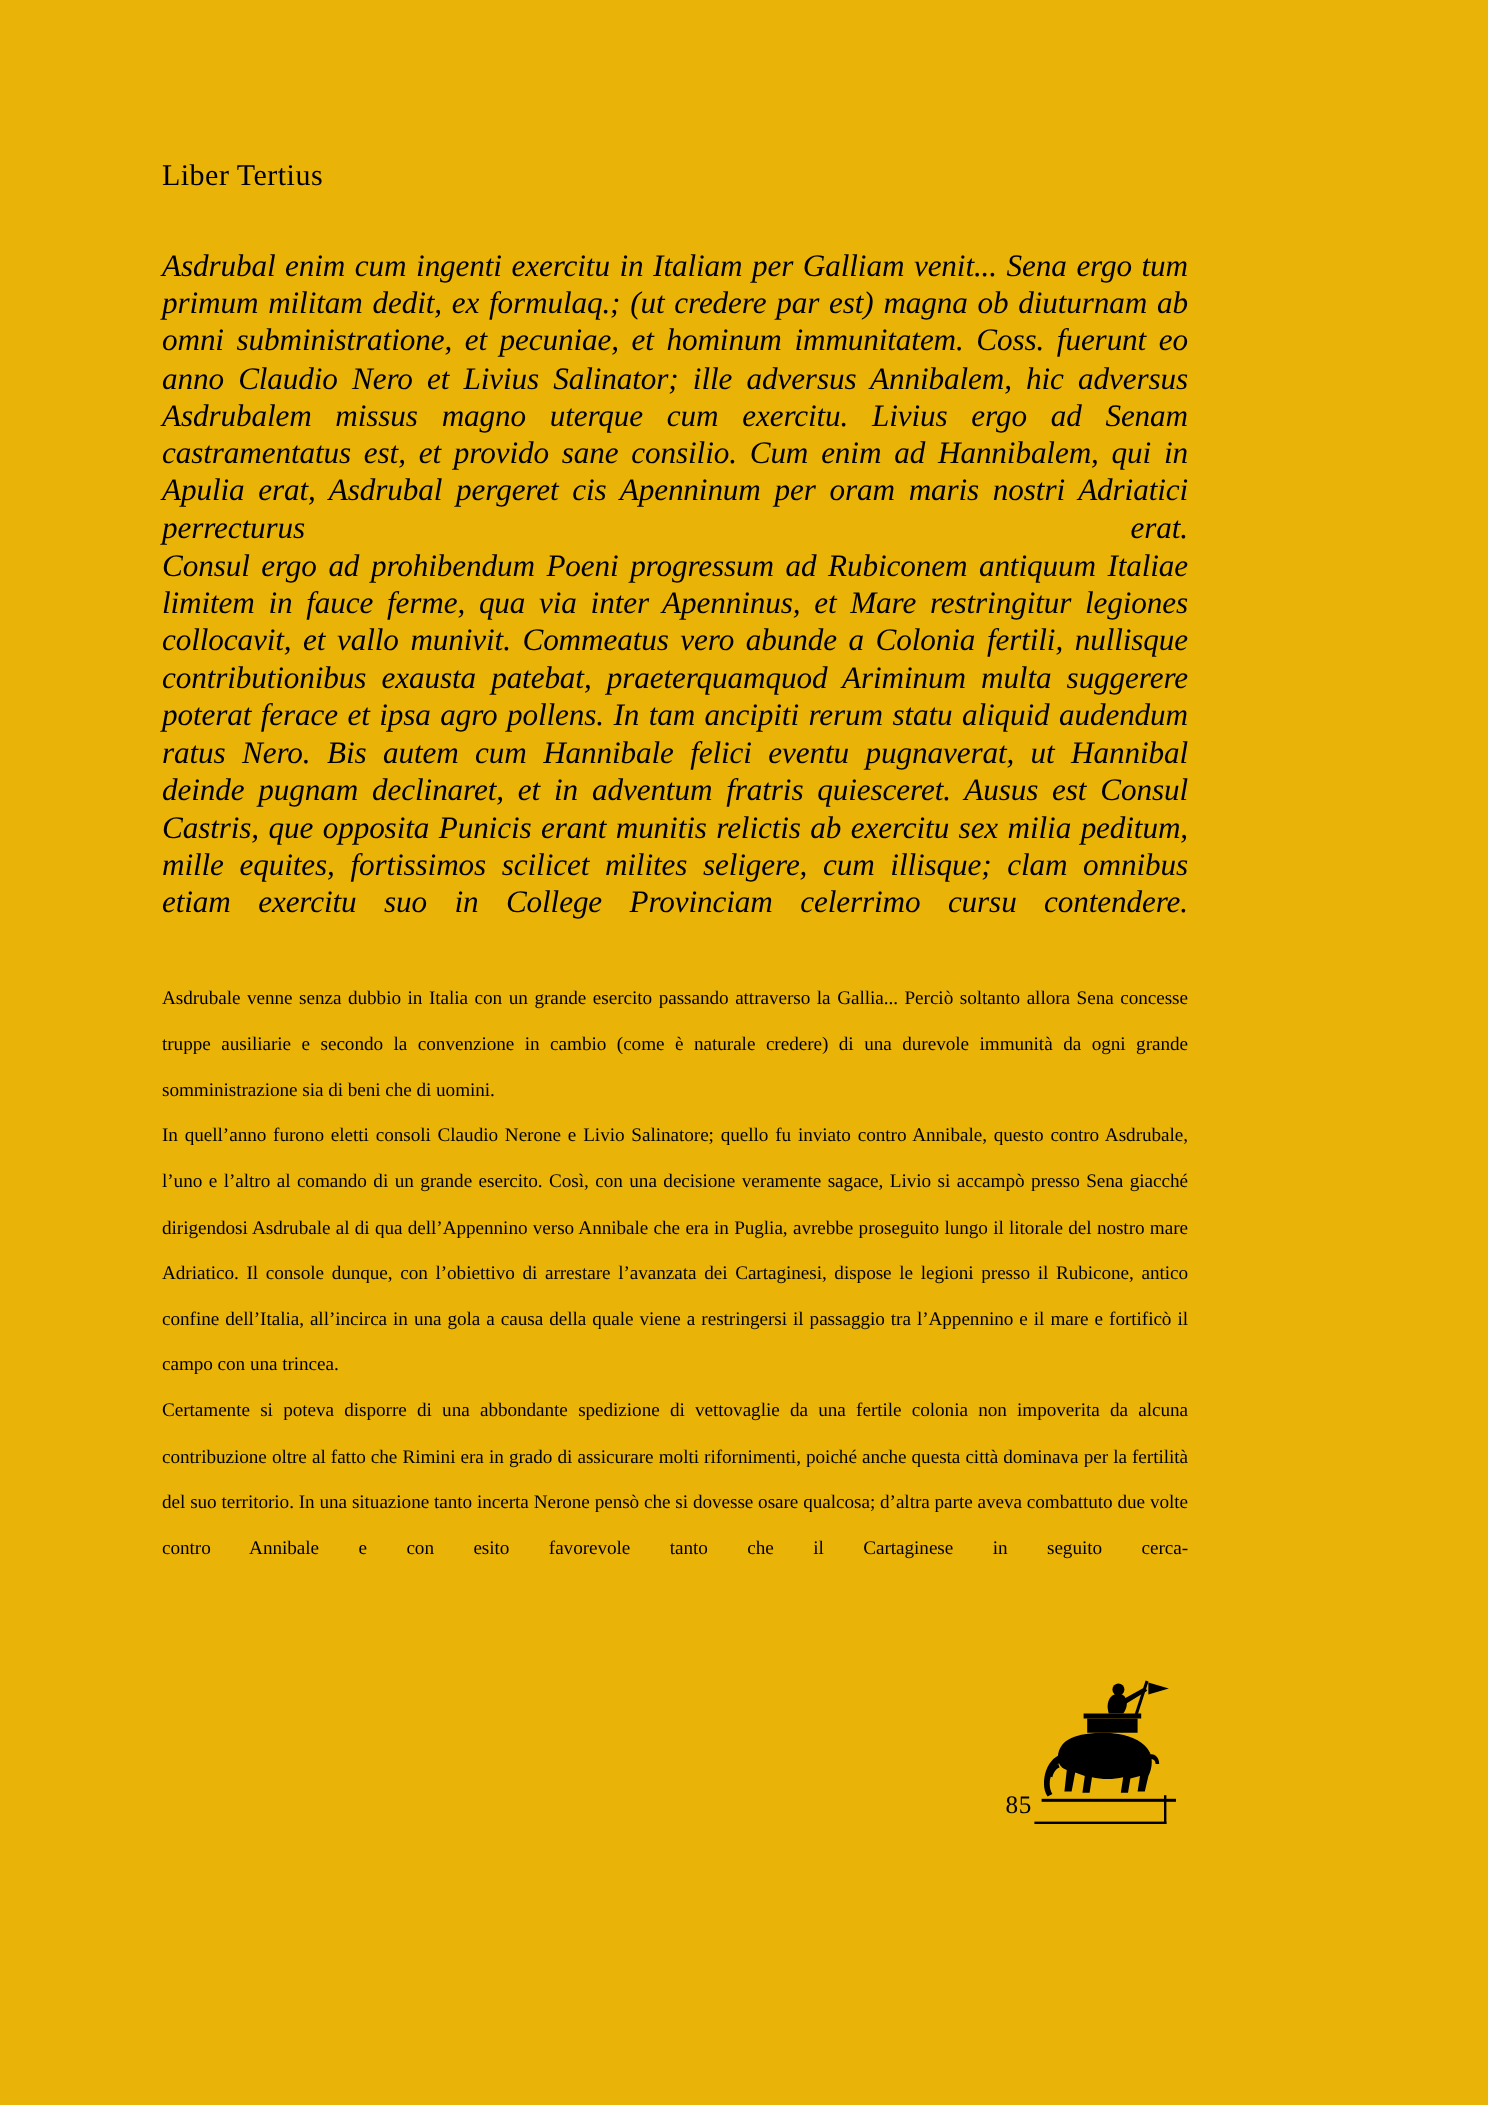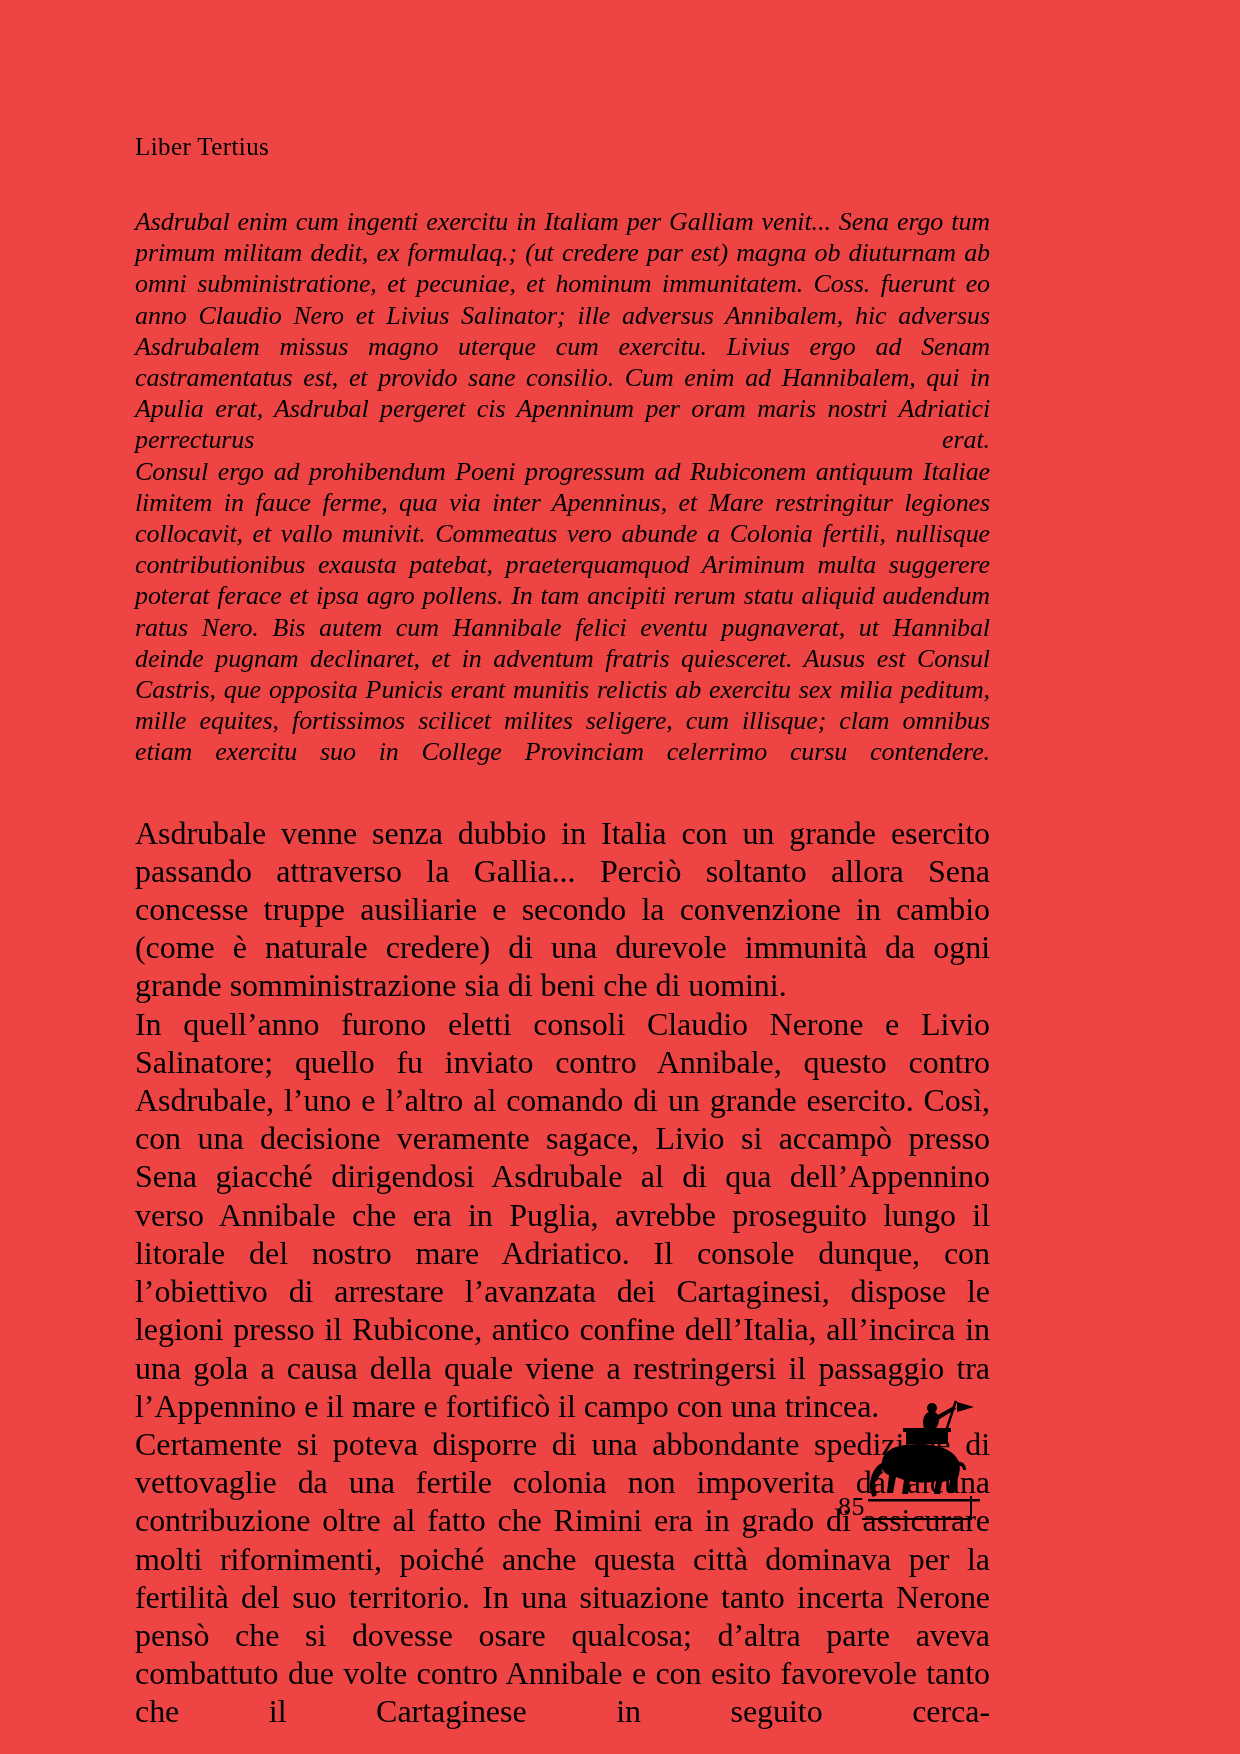--- a/index.html
+++ b/index.html
@@ -7,21 +7,21 @@
     width:1240px;height:1754px;
     font-family:"Liberation Serif","DejaVu Serif",serif;
     color:#000;
     position:relative;
     overflow:hidden;
   }
   .page{
     position:absolute;
     left:0;top:0;
     width:1240px;height:1754px;
-    background:#ef4444;
+    background:#eab308;
   }
   .content{
     position:absolute;
     left:135px;
     top:132px;
     width:855px;
   }
   .chapter-title{
     font-size:25px;
     line-height:30px;
@@ -38,38 +38,38 @@
     letter-spacing:-0.1px;
     margin:0;
   }
   .latin-block p{
     margin:0;
     text-align:justify;
   }
   .latin-block p:last-child{ text-align:justify; }
   .gap{height:46px;}
   .italian-block{
-    font-size:32px;
+    font-size:16px;
     line-height:38.2px;
     text-align:justify;
     letter-spacing:-0.05px;
     margin:0;
   }
   .italian-block p{
     margin:0;
     text-align:justify;
   }
   
   .force-just{ text-align-last:justify; }
   .nojust-last{ text-align-last:left; }
   .folio{
     position:absolute;
     left:838px;
     top:1492px;
-    font-size:26px;
+    font-size:21px;
     letter-spacing:0.5px;
   }
   .rule{
     position:absolute;
     left:862px;
     top:1518px;
     width:110px;
     height:2px;
     background:#000;
   }

